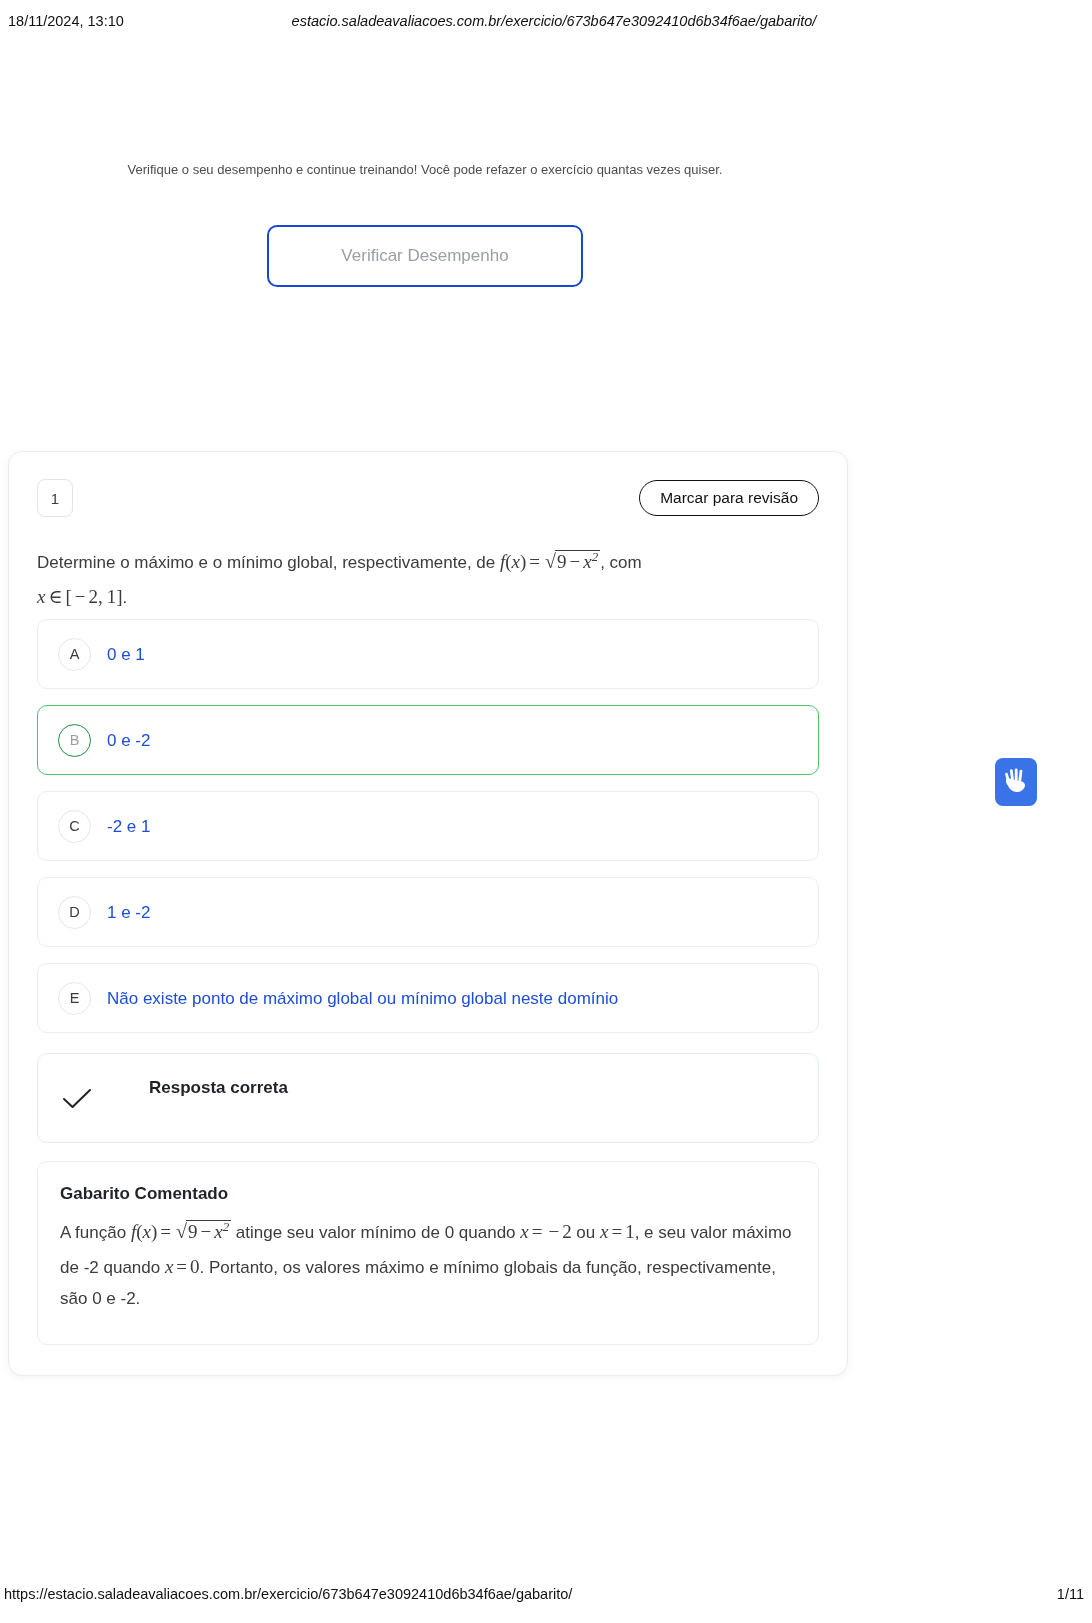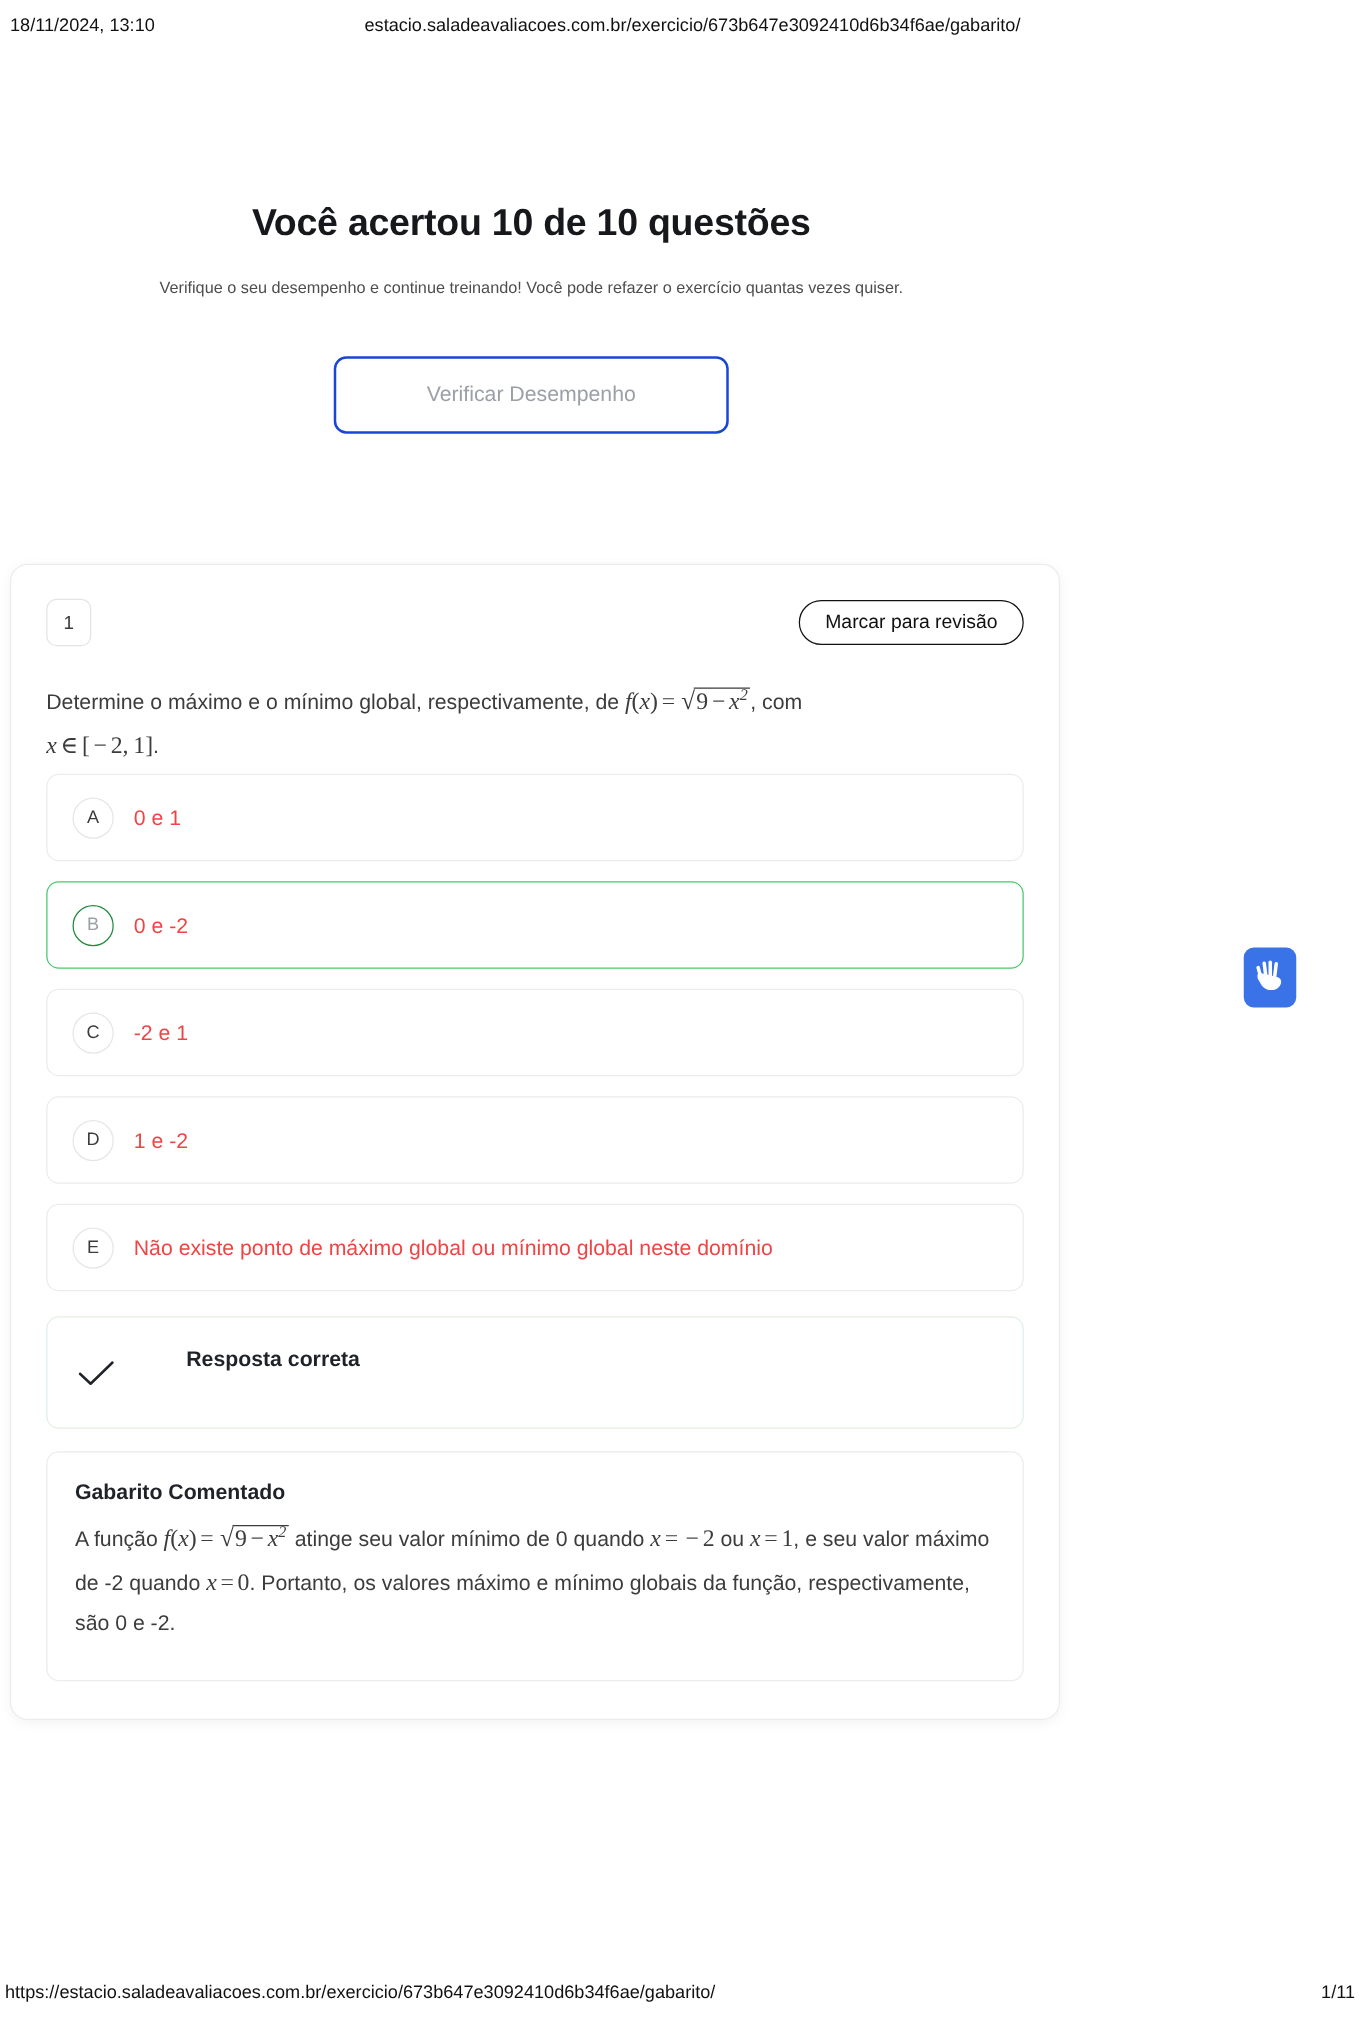--- a/index.html
+++ b/index.html
@@ -30,20 +30,21 @@
   .print-header .ph-left {
     position: absolute;
     left: 8px;
     white-space: nowrap;
   }
   .print-header .ph-center {
     position: absolute;
     left: 16px; right: 0;
     text-align: center;
     white-space: nowrap;
+    font-style: italic;
   }
   .print-footer {
     position: absolute;
     bottom: 17px; left: 0; right: 0;
     height: 20px;
     font-size: 14.5px;
     color: #111111;
   }
   .print-footer .pf-left {
     position: absolute;
@@ -218,21 +219,21 @@
     color: #3c3c3c;
     margin-right: 16px;
     box-sizing: border-box;
   }
   .option.correct .opt-letter {
     border: 1.4px solid #1f8a3d;
     color: #9aa0a6;
   }
   .opt-text {
     font-size: 17px;
-    color: #ef4444;
+    color: #1d4ed8;
     line-height: 1.5;
   }
 
   
   .feedback {
     display: flex;
     align-items: flex-start;
     border: 1px solid #dff0e2;
     border-radius: 10px;
     padding: 24px 22px 26px 22px;
@@ -306,21 +307,20 @@
 <body>
 
 <div class="print-header">
   <span class="ph-left">18/11/2024, 13:10</span>
   <span class="ph-center">estacio.saladeavaliacoes.com.br/exercicio/673b647e3092410d6b34f6ae/gabarito/</span>
 </div>
 
 <div class="page">
 
   <div class="result-head">
-    <h1 class="result-title">Você acertou 10 de 10 questões</h1>
     <p class="result-sub">Verifique o seu desempenho e continue treinando! Você pode refazer o exercício quantas vezes quiser.</p>
   </div>
 
   <div class="cta-wrap">
     <div class="cta-button">Verificar Desempenho</div>
   </div>
 
   <div class="question-card">
 
     <div class="q-topbar">

